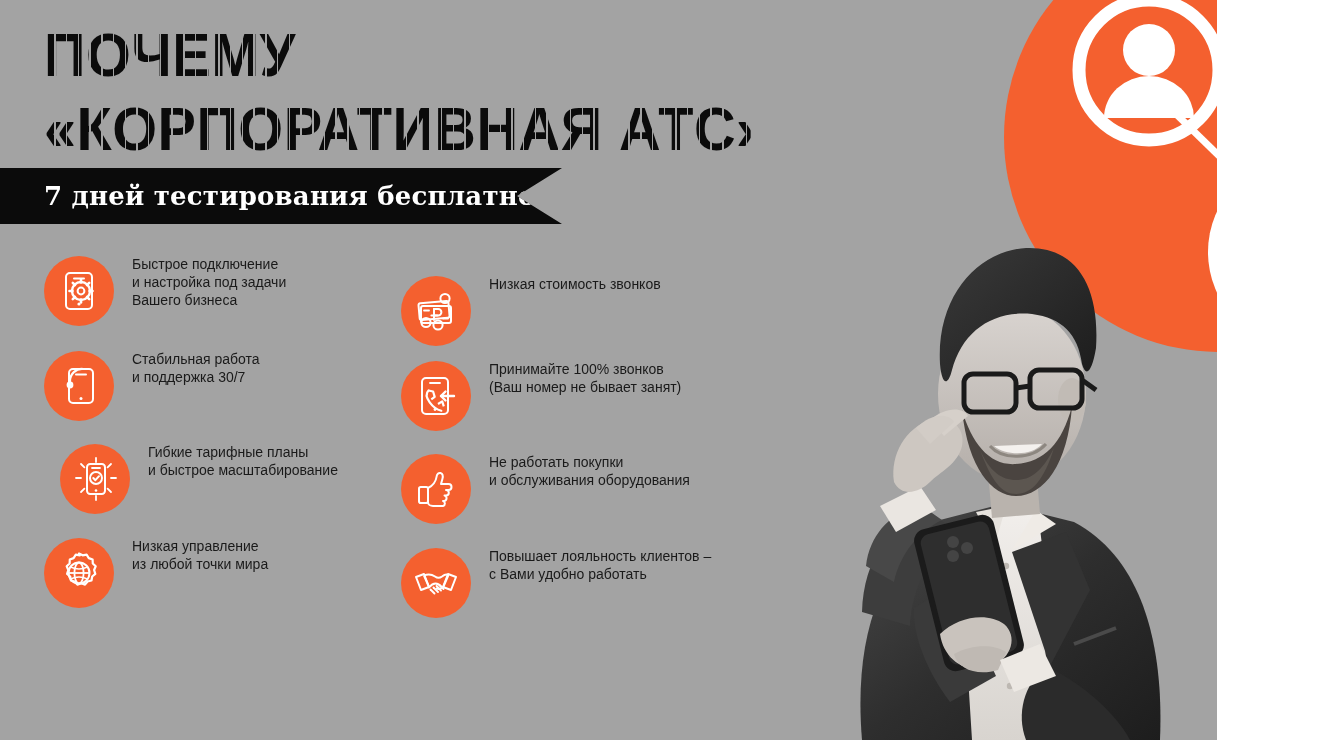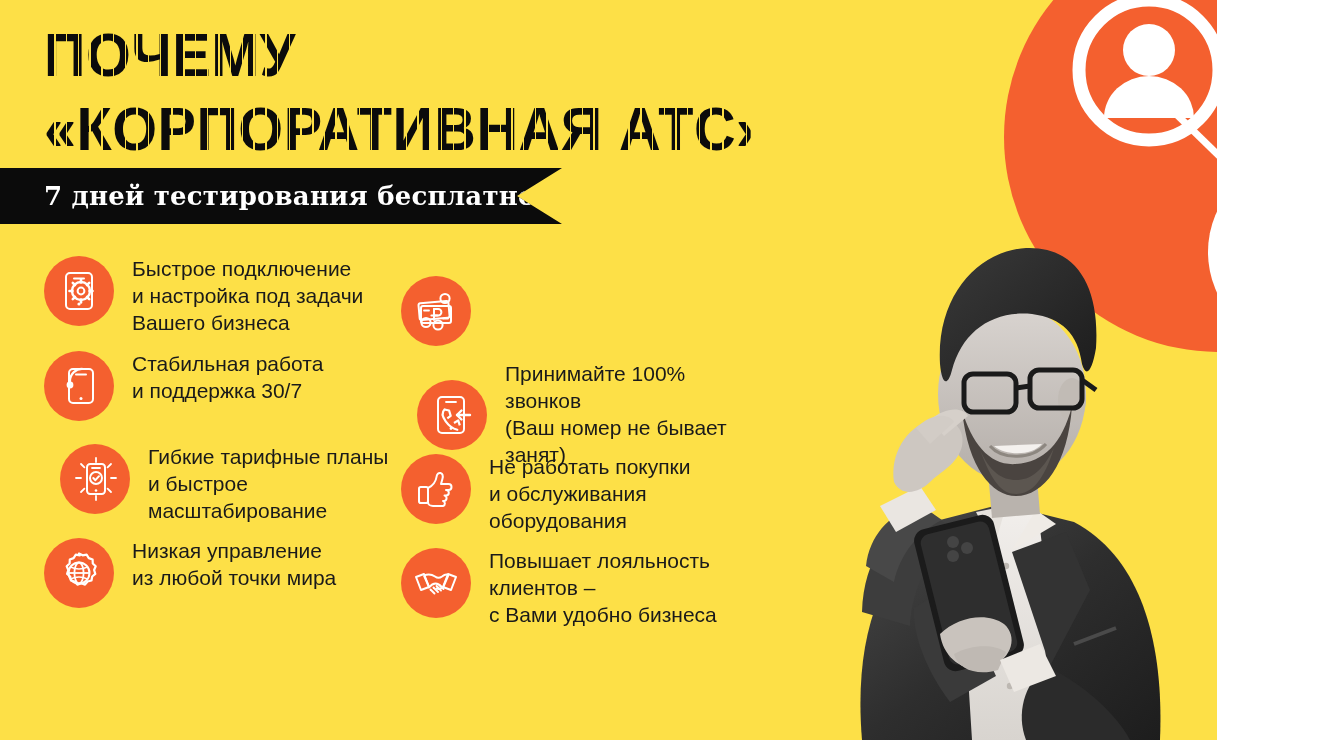--- a/index.html
+++ b/index.html
@@ -4,21 +4,21 @@
 <style>
   html, body {
     margin: 0;
     padding: 0;
     background: #ffffff;
   }
   #slide {
     position: relative;
     width: 1217px;
     height: 740px;
-    background: #fde047;
+    background: #a3a3a3;
     overflow: hidden;
     font-family: "Liberation Sans", sans-serif;
   }
 
   
   .hero-graphic {
     position: absolute;
     left: 1004px;
     top: -78px;
     width: 430px;
@@ -117,21 +117,21 @@
     height: 70px;
     border-radius: 50%;
     background: #F4602F;
     display: flex;
     align-items: center;
     justify-content: center;
   }
   .icon-circle svg { display: block; }
   .feature-text {
     color: #1a1a1a;
-    font-size: 21px;
+    font-size: 14px;
     line-height: 1.28;
     font-family: "Liberation Sans", sans-serif;
     white-space: pre-line;
   }
   .feature-text.pad-left { padding-left: 18px; }
 </style>
 </head>
 <body>
 
 <div id="slide">
@@ -361,23 +361,24 @@
             <g stroke="#fff" stroke-width="2" fill="none" stroke-linecap="round">
               <line x1="21" y1="21" x2="21" y2="32"></line>
               <path d="M21 21 h4.2 a3.2 3.2 0 0 1 0 6.4 H21"></path>
               <line x1="18.4" y1="27.4" x2="24.4" y2="27.4"></line>
             </g>
             <circle cx="32" cy="10.5" r="4.6" fill="none" stroke="#fff" stroke-width="2"></circle>
             <circle cx="13" cy="34.5" r="4.6" fill="none" stroke="#fff" stroke-width="2"></circle>
             <circle cx="25" cy="37" r="4.6" fill="none" stroke="#fff" stroke-width="2"></circle>
           </svg>
         </div>
-      </div>
-
-      <div class="feature" style="top:105px; left:16px;align-items:center;">
+        <div class="feature-text pad-left">Низкая стоимость звонков</div>
+      </div>
+
+      <div class="feature" style="top:105px; left:0px;">
         <div class="icon-circle">
           <svg width="44" height="44" viewBox="0 0 44 44">
             <rect x="8" y="4" width="26" height="36" rx="4" fill="none" stroke="#fff" stroke-width="2"></rect>
             <line x1="16" y1="9" x2="26" y2="9" stroke="#fff" stroke-width="1.8" stroke-linecap="round"></line>
             <circle cx="21" cy="35.5" r="1.4" fill="#fff"></circle>
             <path d="M14.5 16.5 c-2.6 2.6 -2.2 7.2 1.2 11.8 c3 4.2 7.6 7.4 11.6 8.4" fill="none" stroke="#fff" stroke-width="2.2" stroke-linecap="round"></path>
             <path d="M14.5 16.5 l4.6 1 l1.6 5.4 l-3.4 2.4" fill="none" stroke="#fff" stroke-width="2.2" stroke-linejoin="round"></path>
             <path d="M24 30 l4.2 -2.6 l1.6 5" fill="none" stroke="#fff" stroke-width="2.2" stroke-linejoin="round"></path>
             <g stroke="#fff" stroke-width="2.4" stroke-linecap="round" stroke-linejoin="round">
               <line x1="40" y1="22" x2="27" y2="22"></line>
@@ -413,17 +414,17 @@
             <g stroke="#fff" stroke-width="1.9" stroke-linecap="round" fill="none">
               <path d="M18.5 30.5 L22.5 34.5"></path>
               <path d="M21.5 28.5 L26 33"></path>
               <path d="M24.5 27 L29 31.5"></path>
               <path d="M27.5 26 L31.5 30"></path>
             </g>
             <path d="M12 16.5 L17 28" fill="none" stroke="#fff" stroke-width="2"></path>
           </svg>
         </div>
         <div class="feature-text pad-left">Повышает лояльность клиентов –
-с Вами удобно бизнеса</div>
+с Вами удобно работать</div>
       </div>
     </div>
   </div>
 </div>
 
 </body></html>

